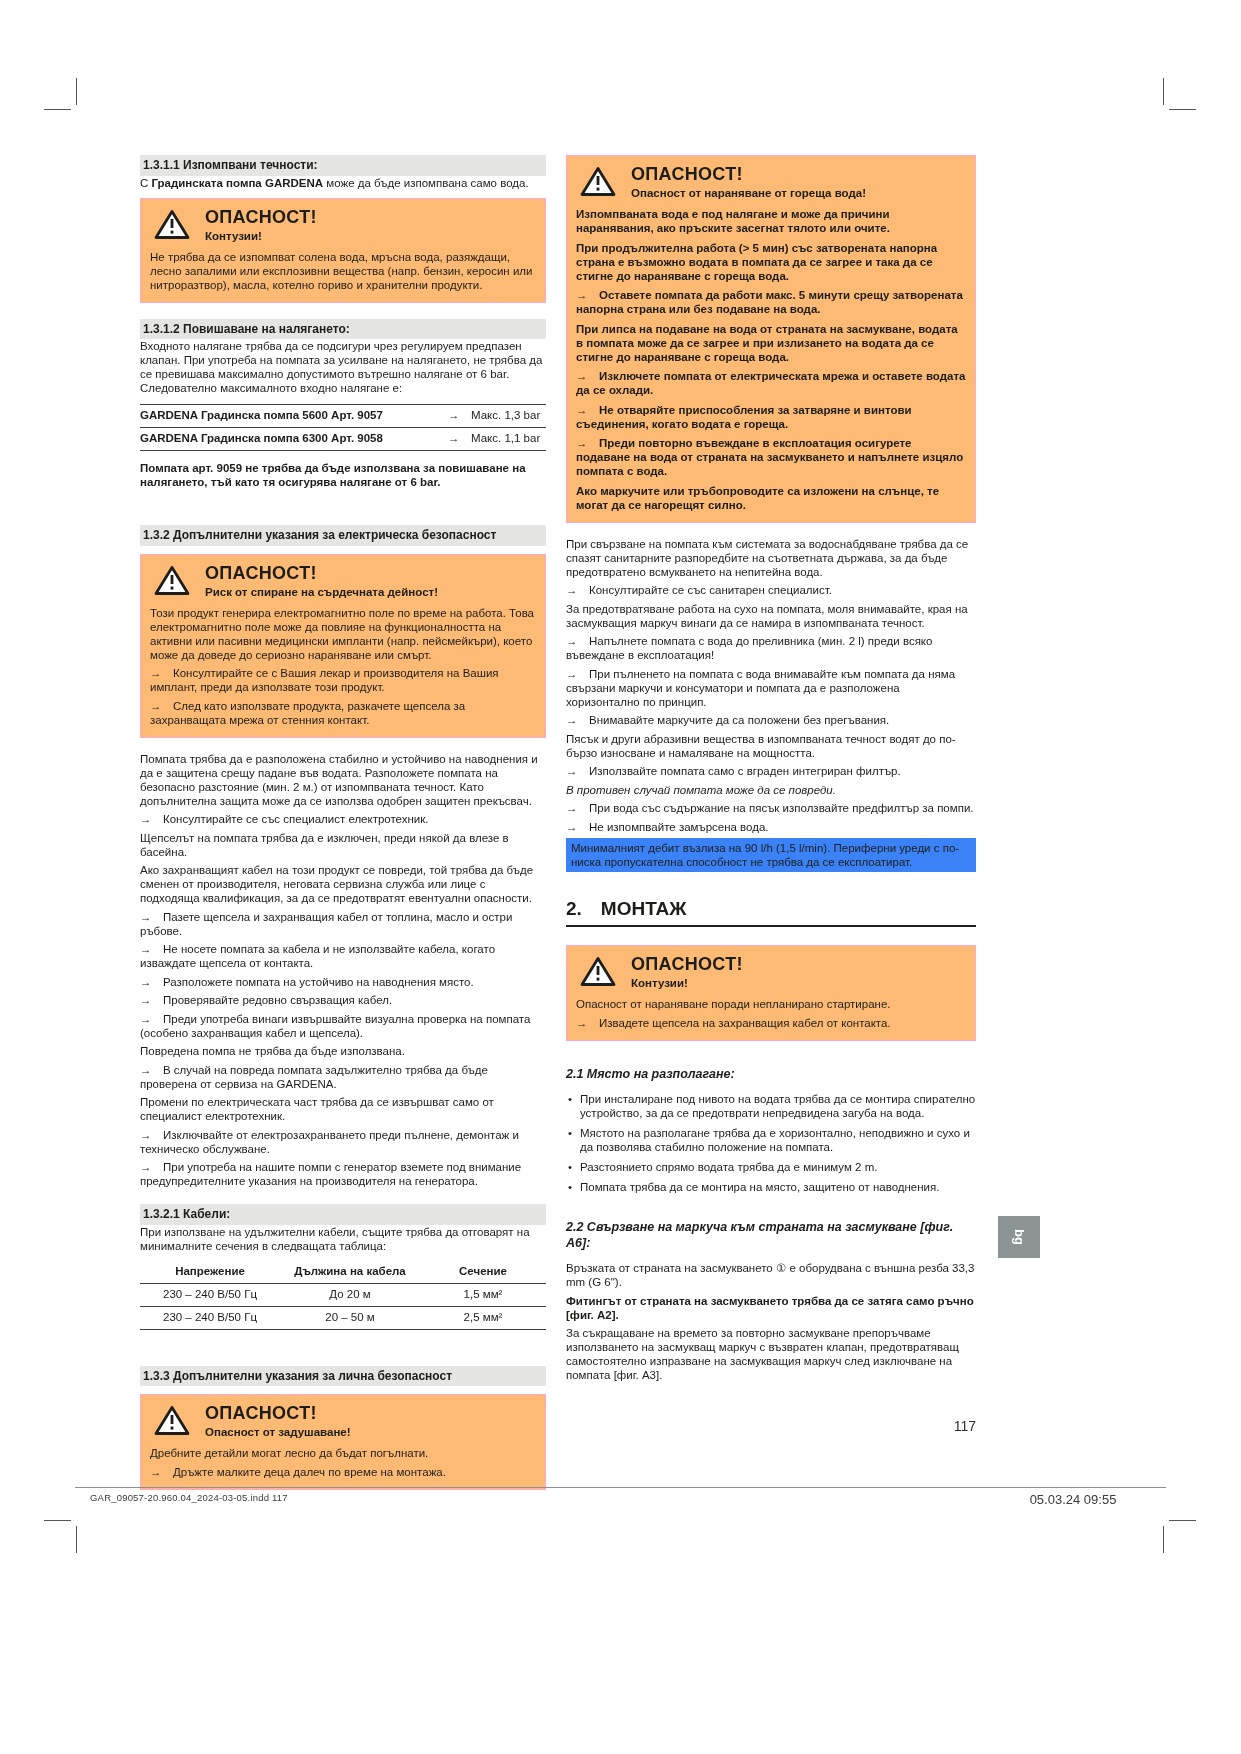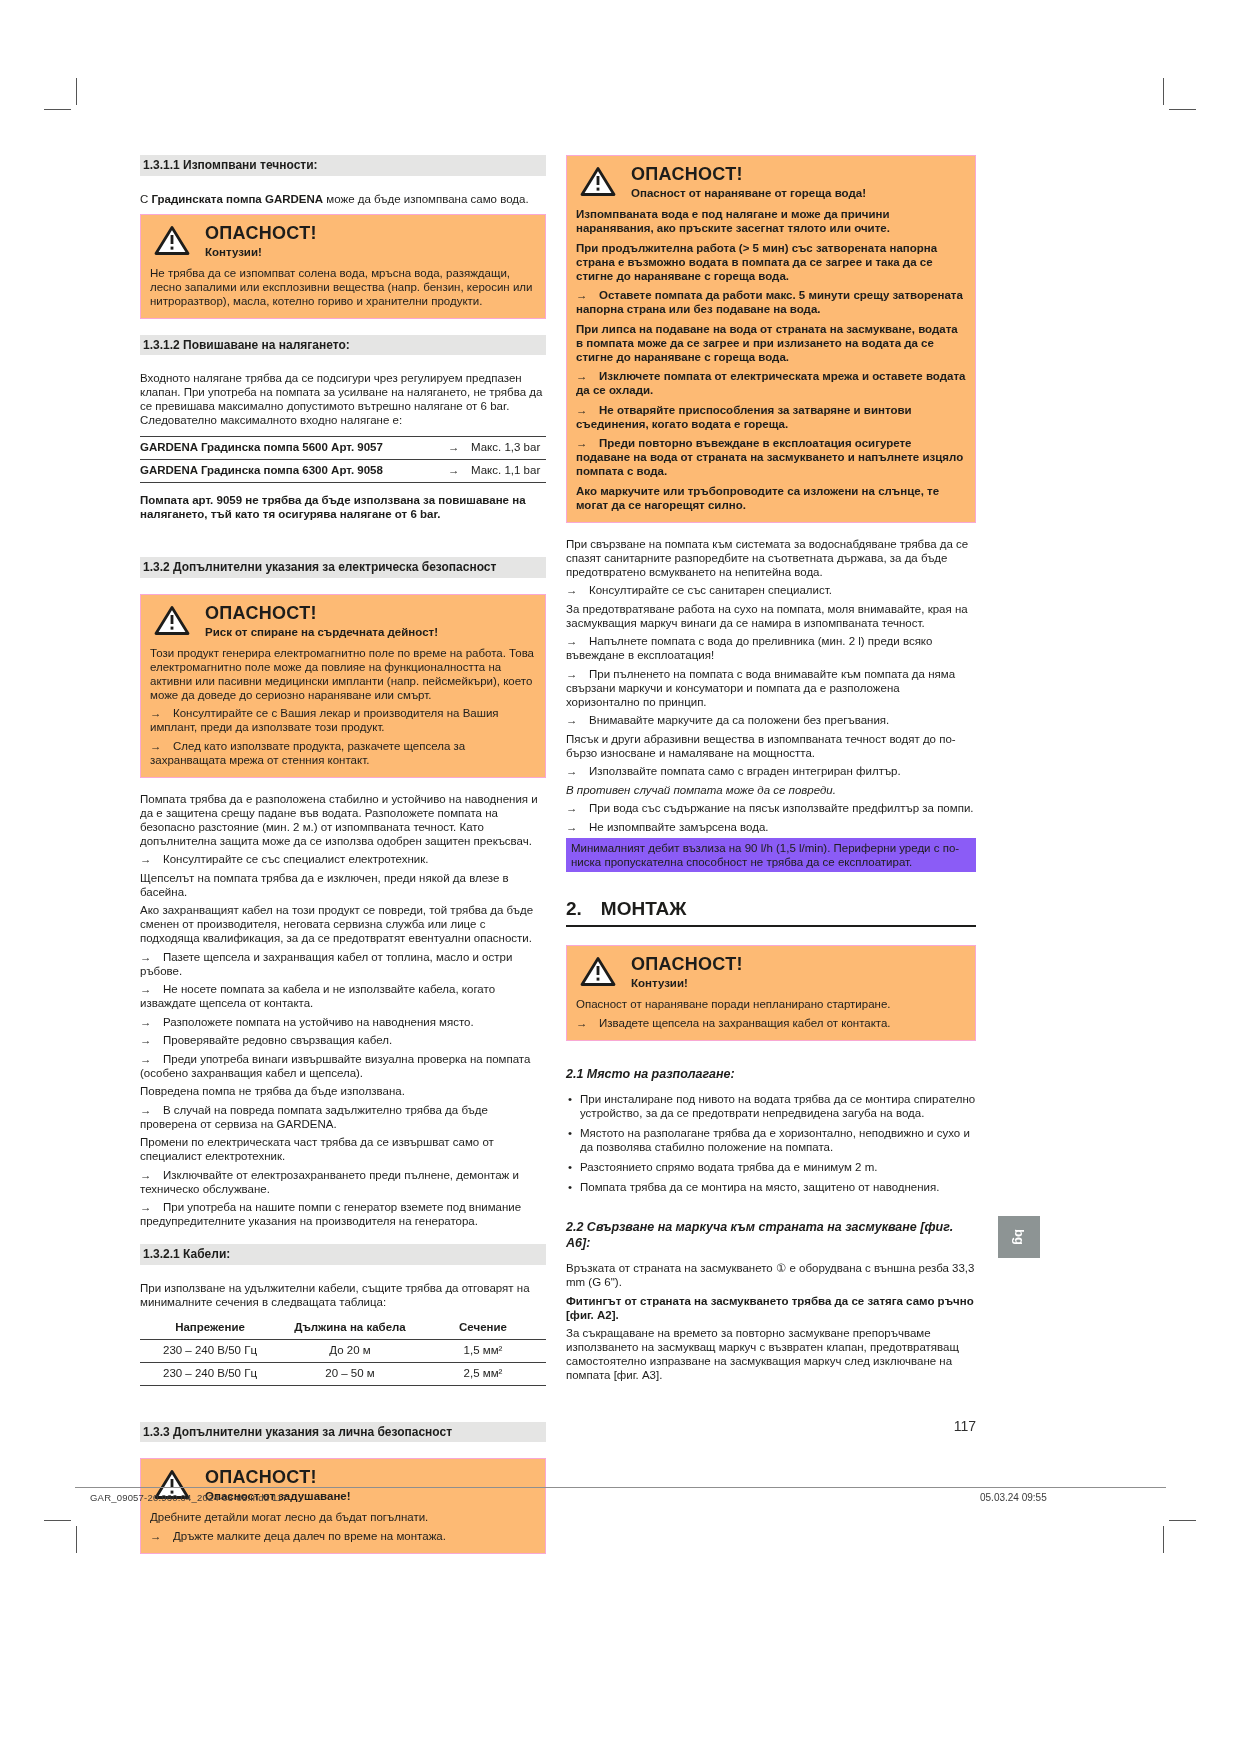--- a/index.html
+++ b/index.html
@@ -5,28 +5,28 @@
   html,body{margin:0;padding:0;}
   body{
     width:1241px;height:1754px;position:relative;background:#fbfbfa;
     font-family:"Liberation Sans",sans-serif;color:#1d1d1b;
   }
   .sheet{position:absolute;inset:0;background:#ffffff;overflow:hidden;}
   .cols{position:absolute;left:140px;top:155px;width:836px;display:flex;gap:20px;align-items:flex-start;}
   .col-left{width:406px;}
   .col-right{width:410px;}
 
-  .hbar{background:#e5e5e4;font-weight:bold;font-size:12px;line-height:14.5px;padding:3px 5px 3px 3px;margin:16px 0 16px;}
+  .hbar{background:#e5e5e4;font-weight:bold;font-size:12px;line-height:14.5px;padding:3px 5px 3px 3px;margin:16px 0 0;}
   .hbar.first{margin-top:0;}
   .hbar.big-gap{margin-top:36px;}
 
   p.b{font-size:11.5px;line-height:14px;margin:0 0 4.5px;}
   p.bold{font-weight:bold;}
   p.italic{font-style:italic;}
-  p.note{background:#8b5cf6;padding:3px 5px;margin-top:4px;}
+  p.note{background:#3b82f6;padding:3px 5px;margin-top:4px;}
 
   .danger{border:1px solid #f9a8d4;background:#fdba74;padding:8px 9px 8px;margin:8px 0 14px;}
   .dhead{display:flex;align-items:flex-start;gap:15px;padding-left:4px;margin-bottom:6px;}
   .dicon{flex:0 0 auto;display:block;margin-top:2px;}
   .dtitle{font-size:18px;font-weight:bold;line-height:20px;letter-spacing:.3px;}
   .dsub{font-size:11.5px;font-weight:bold;margin-top:3px;line-height:13.5px;}
   .danger.bold-body p.b{font-weight:bold;margin-bottom:5.5px;}
   .danger p.b:last-child{margin-bottom:2px;}
 
   .ptable{border-top:1px solid #3f3f3f;margin:9px 0 10px;}
@@ -42,21 +42,21 @@
   .h2rule{height:2px;background:#1d1d1b;margin:0 0 18px;}
   .h3{font-size:12.5px;font-weight:bold;font-style:italic;margin:26px 0 10px;line-height:15.5px;}
 
   ul.bullets{list-style:none;margin:0 0 6px;padding:0;}
   ul.bullets li{font-size:11.5px;line-height:14px;margin-bottom:6px;padding-left:14px;position:relative;}
   ul.bullets li::before{content:"\2022";position:absolute;left:2px;}
 
   .pagenum{position:absolute;left:900px;top:1418px;width:76px;text-align:right;font-size:14px;color:#2e2e2e;}
   .footline{position:absolute;left:75px;top:1487px;width:1091px;height:1px;background:#8f8f8f;}
   .footl{position:absolute;left:90px;top:1492px;font-size:9.5px;color:#3a3a3a;letter-spacing:.2px;}
-  .footr{position:absolute;left:980px;top:1492px;width:186px;text-align:left;font-size:10px;color:#3a3a3a;}
+  .footr{position:absolute;left:980px;top:1492px;width:186px;text-align:center;font-size:13px;color:#3a3a3a;}
   .langtab{
     position:absolute;left:998px;top:1216px;width:42px;height:42px;background:#8d9494;color:#fff;
     font-weight:bold;font-size:13px;display:flex;align-items:center;justify-content:center;
     writing-mode:vertical-rl;
   }
   .crop{position:absolute;background:#555;}
 </style>
 </head>
 <body>
 

